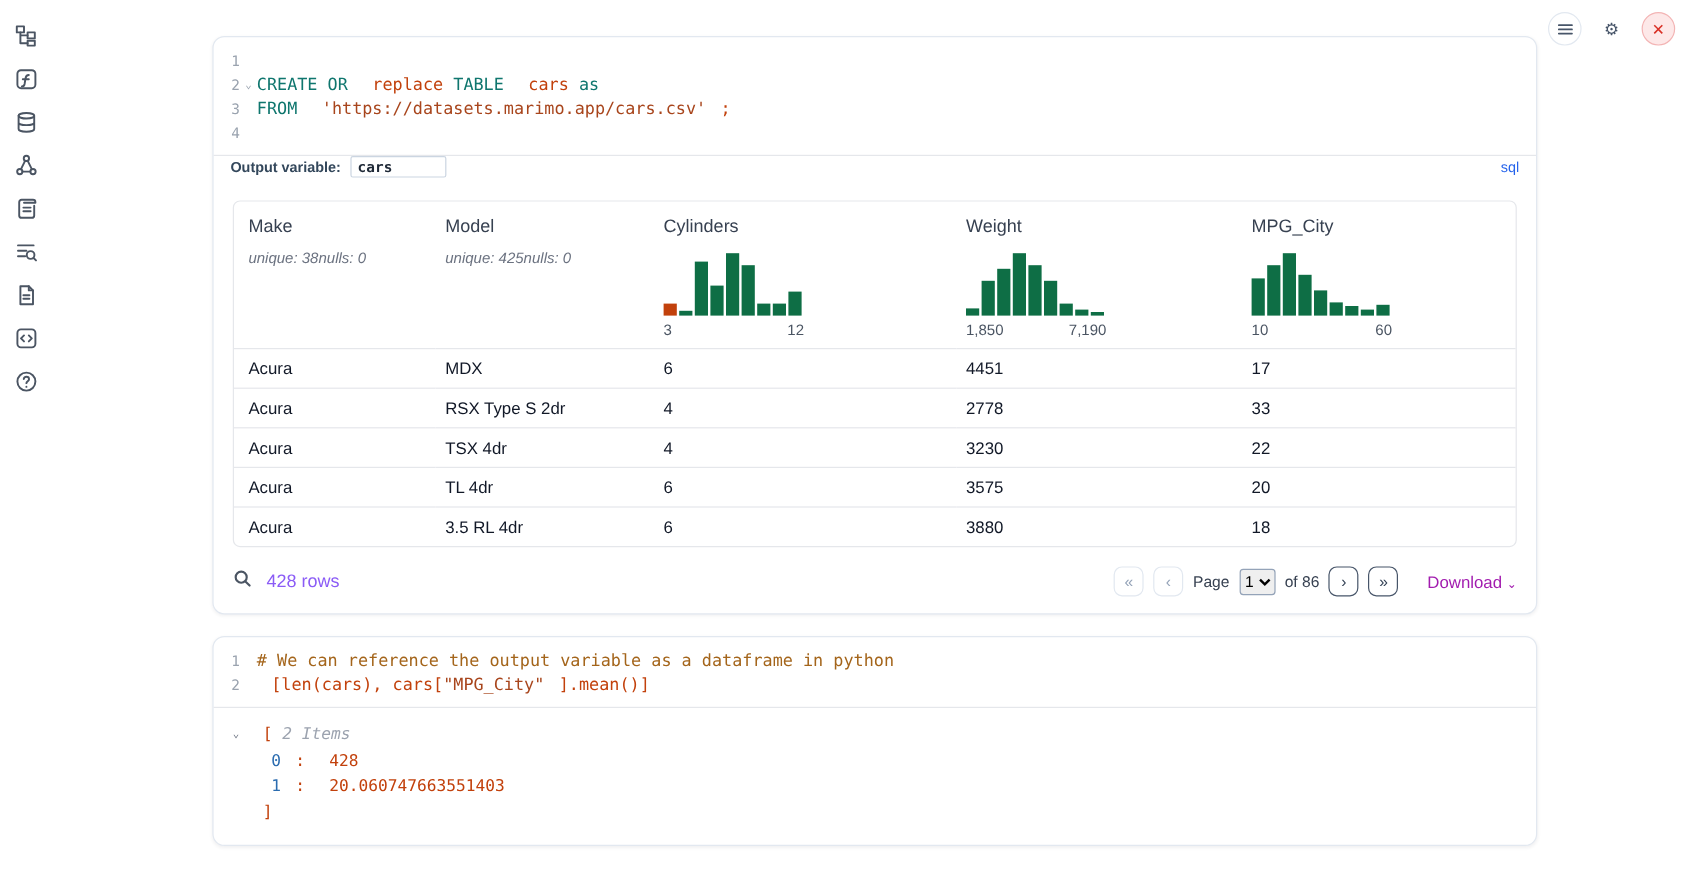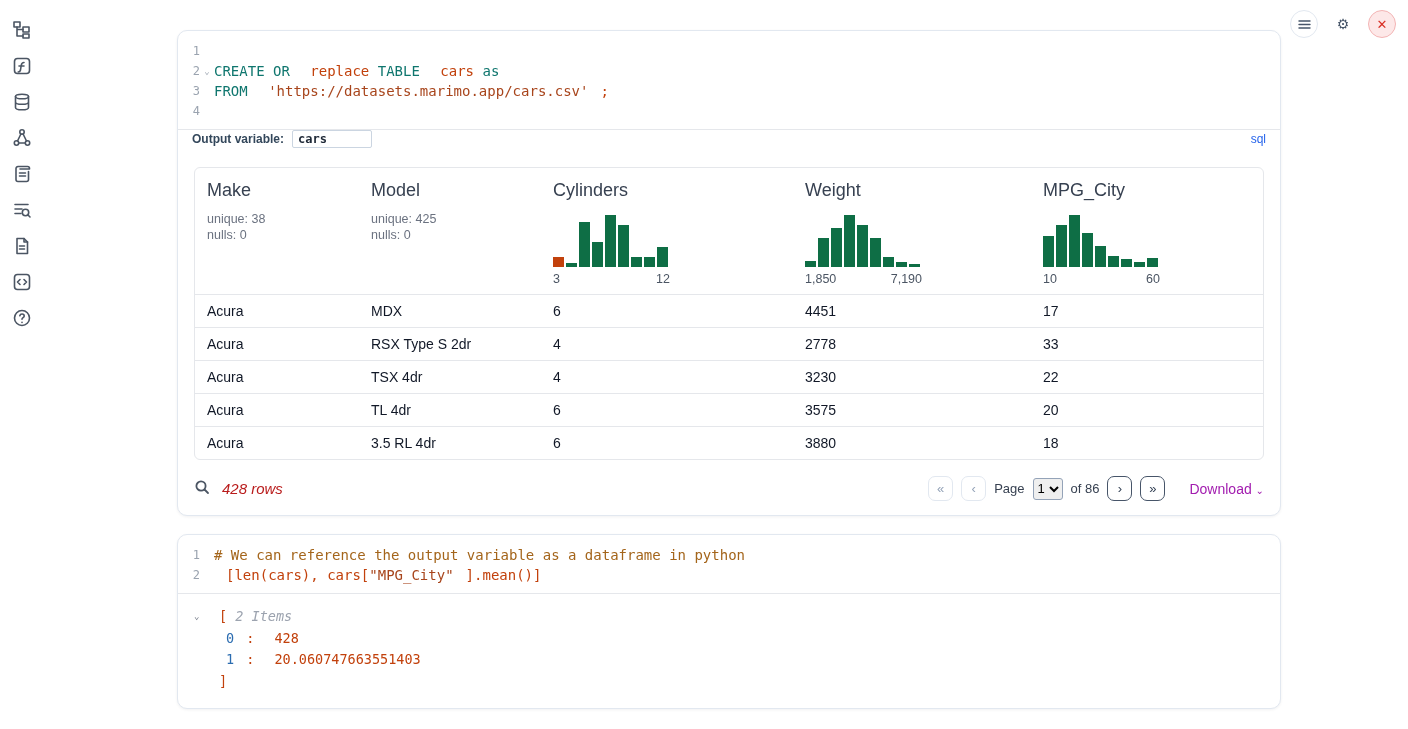--- a/index.html
+++ b/index.html
@@ -43,34 +43,34 @@
     border-top: 1px solid #e5e7eb; padding: 0 14px 5px; }
   .outvar-label { font-size: 12px; font-weight: 700; color: #33475b; }
   .outvar-input { width: 80px; height: 18px; border: 1px solid #cbd5e1; border-radius: 2px;
     font-family: "DejaVu Sans Mono", monospace; font-size: 12px; font-weight: 700;
     color: #1f2937; padding: 0 5px; }
   .lang-tag { margin-left: auto; font-size: 12px; color: #2563eb; }
   
   .table-card { margin: 14px 16px 8px; border: 1px solid #e5e7eb; border-radius: 6px; overflow: hidden; }
   table { width: 100%; border-collapse: collapse; table-layout: fixed; }
   th { text-align: left; vertical-align: top; font-weight: 400; padding: 12px 8px 6px 8px; cursor: pointer; }
-  .col-title { font-size: 18px; color: #374151; margin-bottom: 10px; }
-  .col-meta { height: 56px; display: flex; flex-direction: column; }
+  .col-title { font-size: 15px; color: #374151; margin-bottom: 10px; }
+  .col-meta { height: 56px; display: flex; flex-direction: row; font-style: italic; }
   .col-stats { font-size: 12.5px; color: #6b7280; line-height: 16px; }
   .hist { margin-top: auto; display: flex; align-items: flex-end; gap: 2px; height: 52px; }
   .hist-bar { flex: none; width: 11px; background: #0e6e45; }
   .hist-bar.hl { background: #c2410c; }
   .hist-axis { display: flex; justify-content: space-between; width: 117px;
     font-size: 12.5px; color: #4b5563; margin-top: 5px; height: 16px; }
   td { padding: 8px; font-size: 14px; color: #111827; border-top: 1px solid #e5e7eb; }
   th:first-child, td:first-child { padding-left: 12px; }
   
   .cell-footer { display: flex; align-items: center; gap: 12px; padding: 8px 16px 14px; }
   .search-icon svg { width: 16px; height: 16px; stroke: #4b5563; fill: none; stroke-width: 1.8; stroke-linecap: round; }
-  .rows-label { font-size: 15px; color: #b91c1c; font-style: italic; }
+  .rows-label { font-size: 15px; color: #8b5cf6; }
   .pager { margin-left: auto; display: flex; align-items: center; gap: 8px; }
   .pg-btn { width: 25px; height: 25px; border: 1px solid #e2e8f0; border-radius: 7px;
     background: #fff; color: #94a3b8; display: flex; align-items: center; justify-content: center;
     font-size: 13px; cursor: pointer; }
   .pg-btn.on { border-color: #475569; color: #334155; }
   .pg-label, .pg-of { font-size: 13px; color: #374151; }
   .pg-select { height: 22px; border: 1px solid #94a3b8; border-radius: 3px; font-size: 13px; }
   .download-link { margin-left: 16px; font-size: 14px; color: #a21caf; cursor: pointer; }
   .download-link .chev { font-size: 10px; }
   

